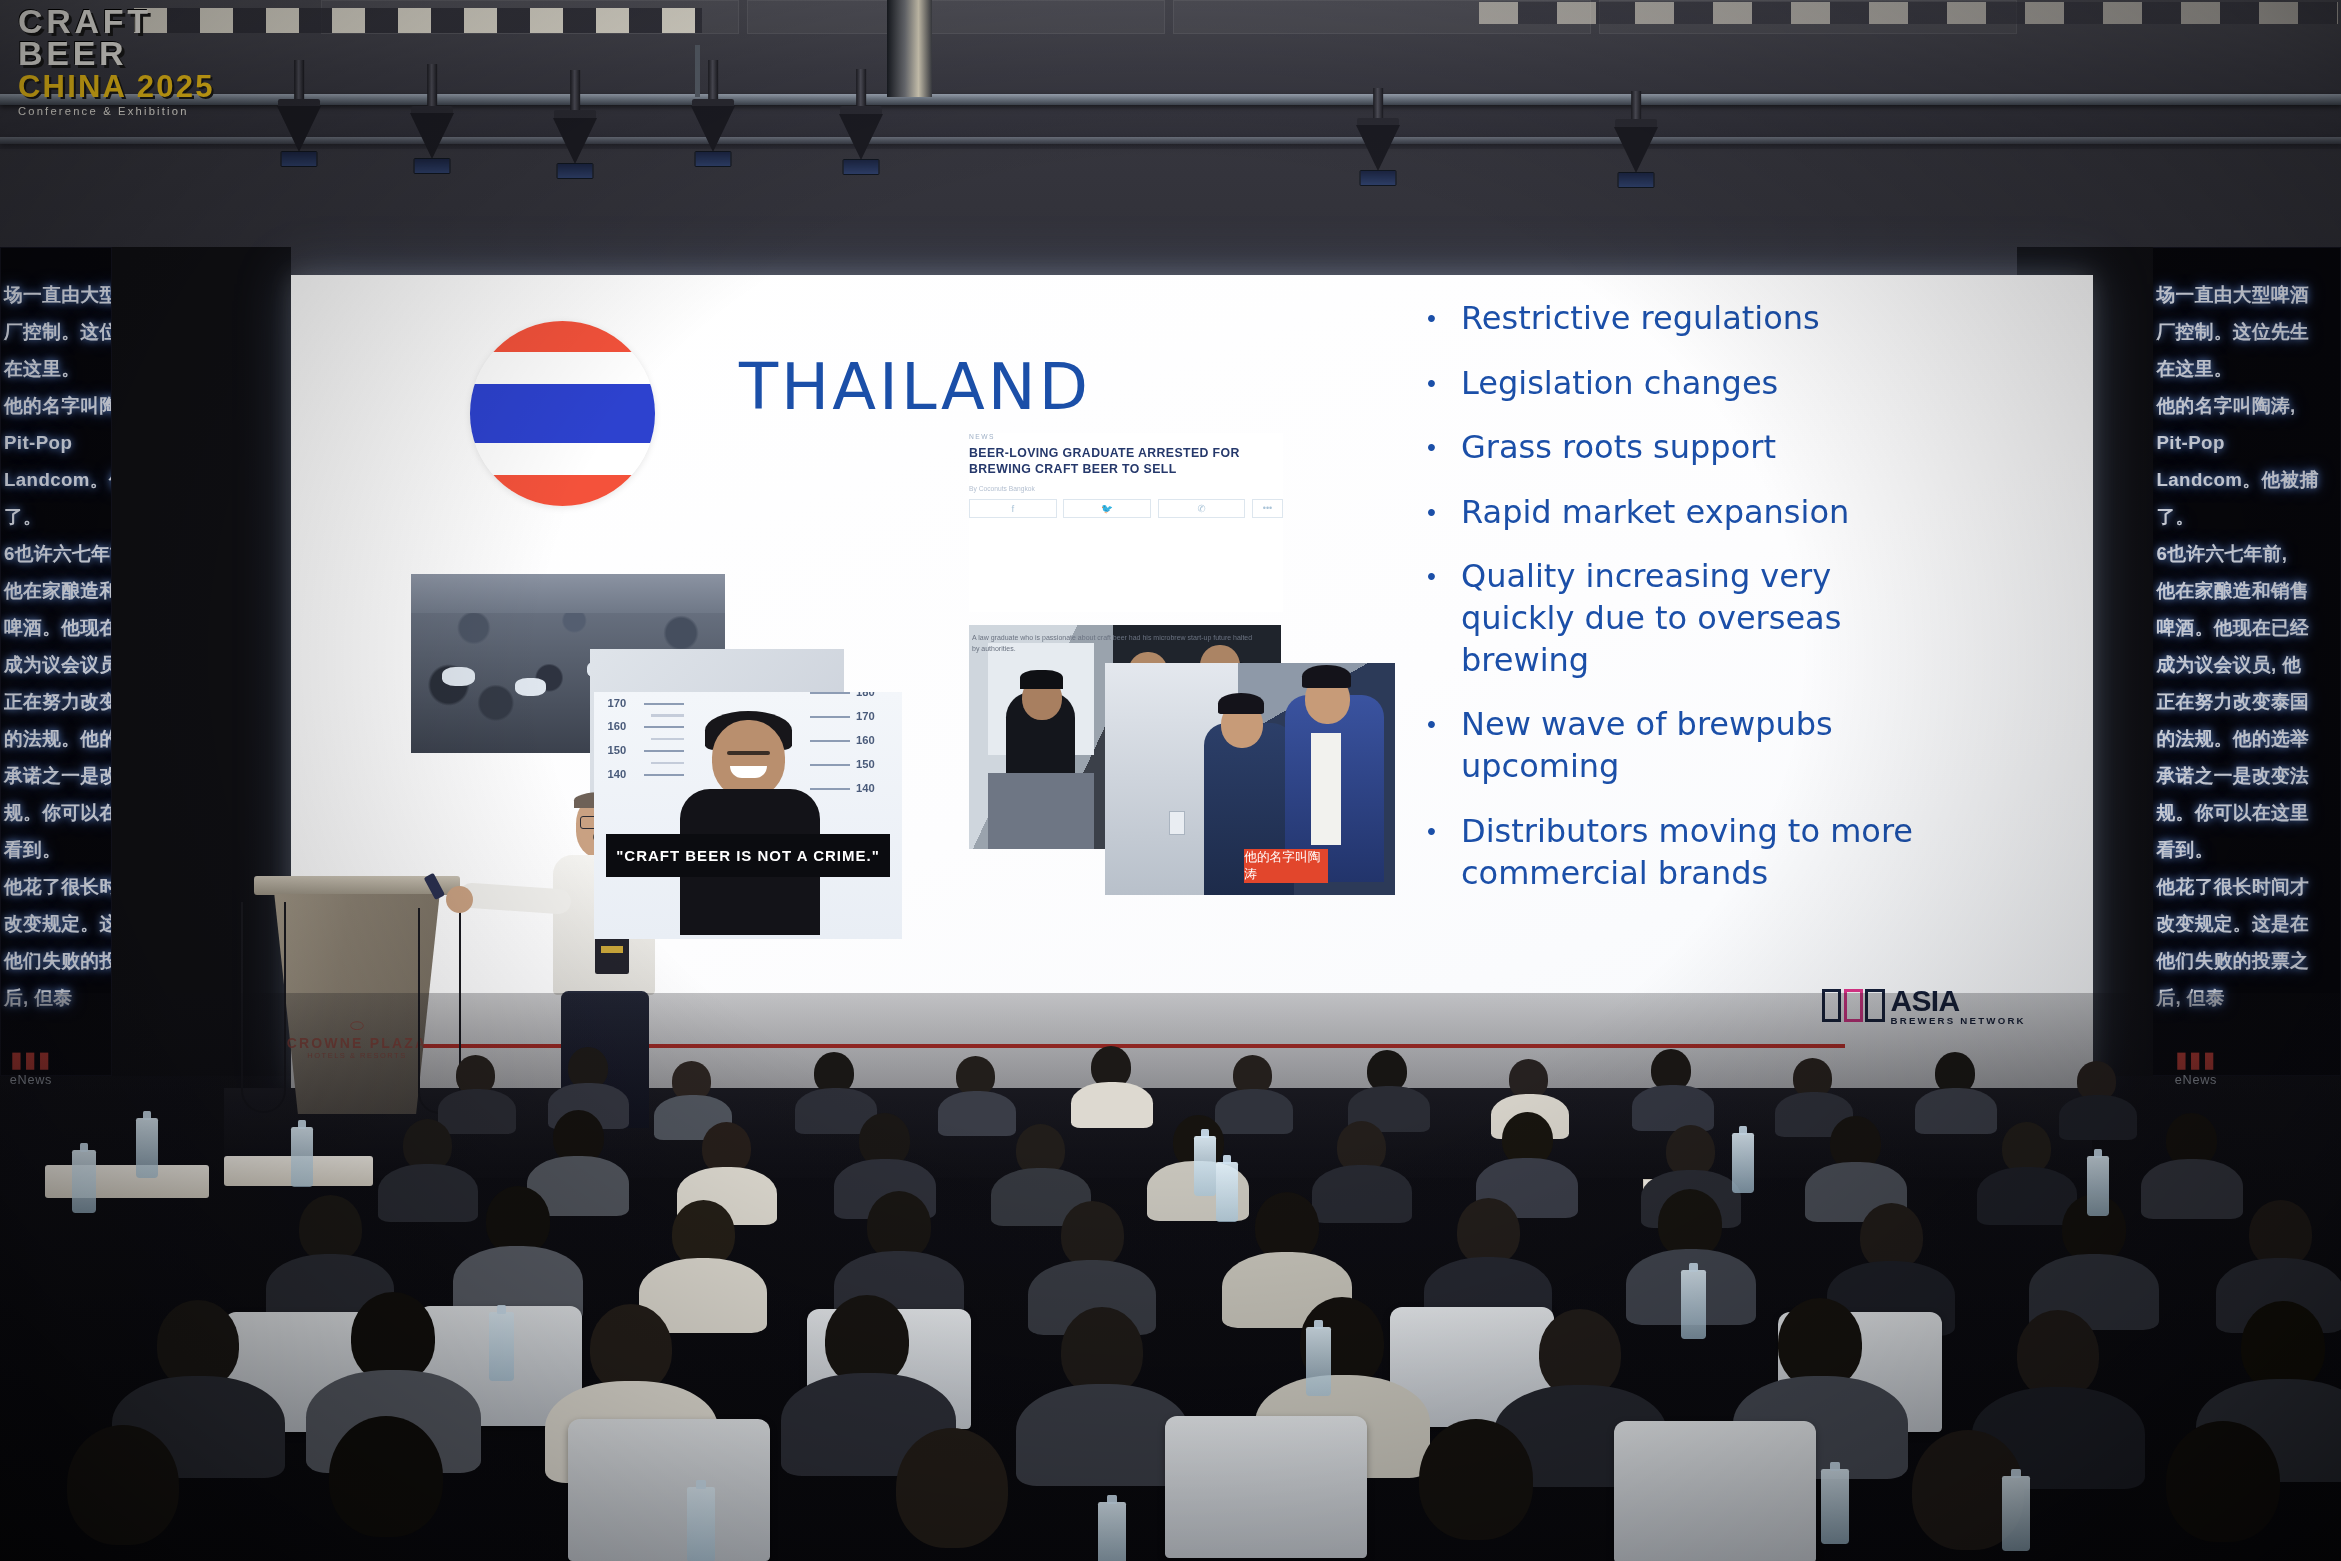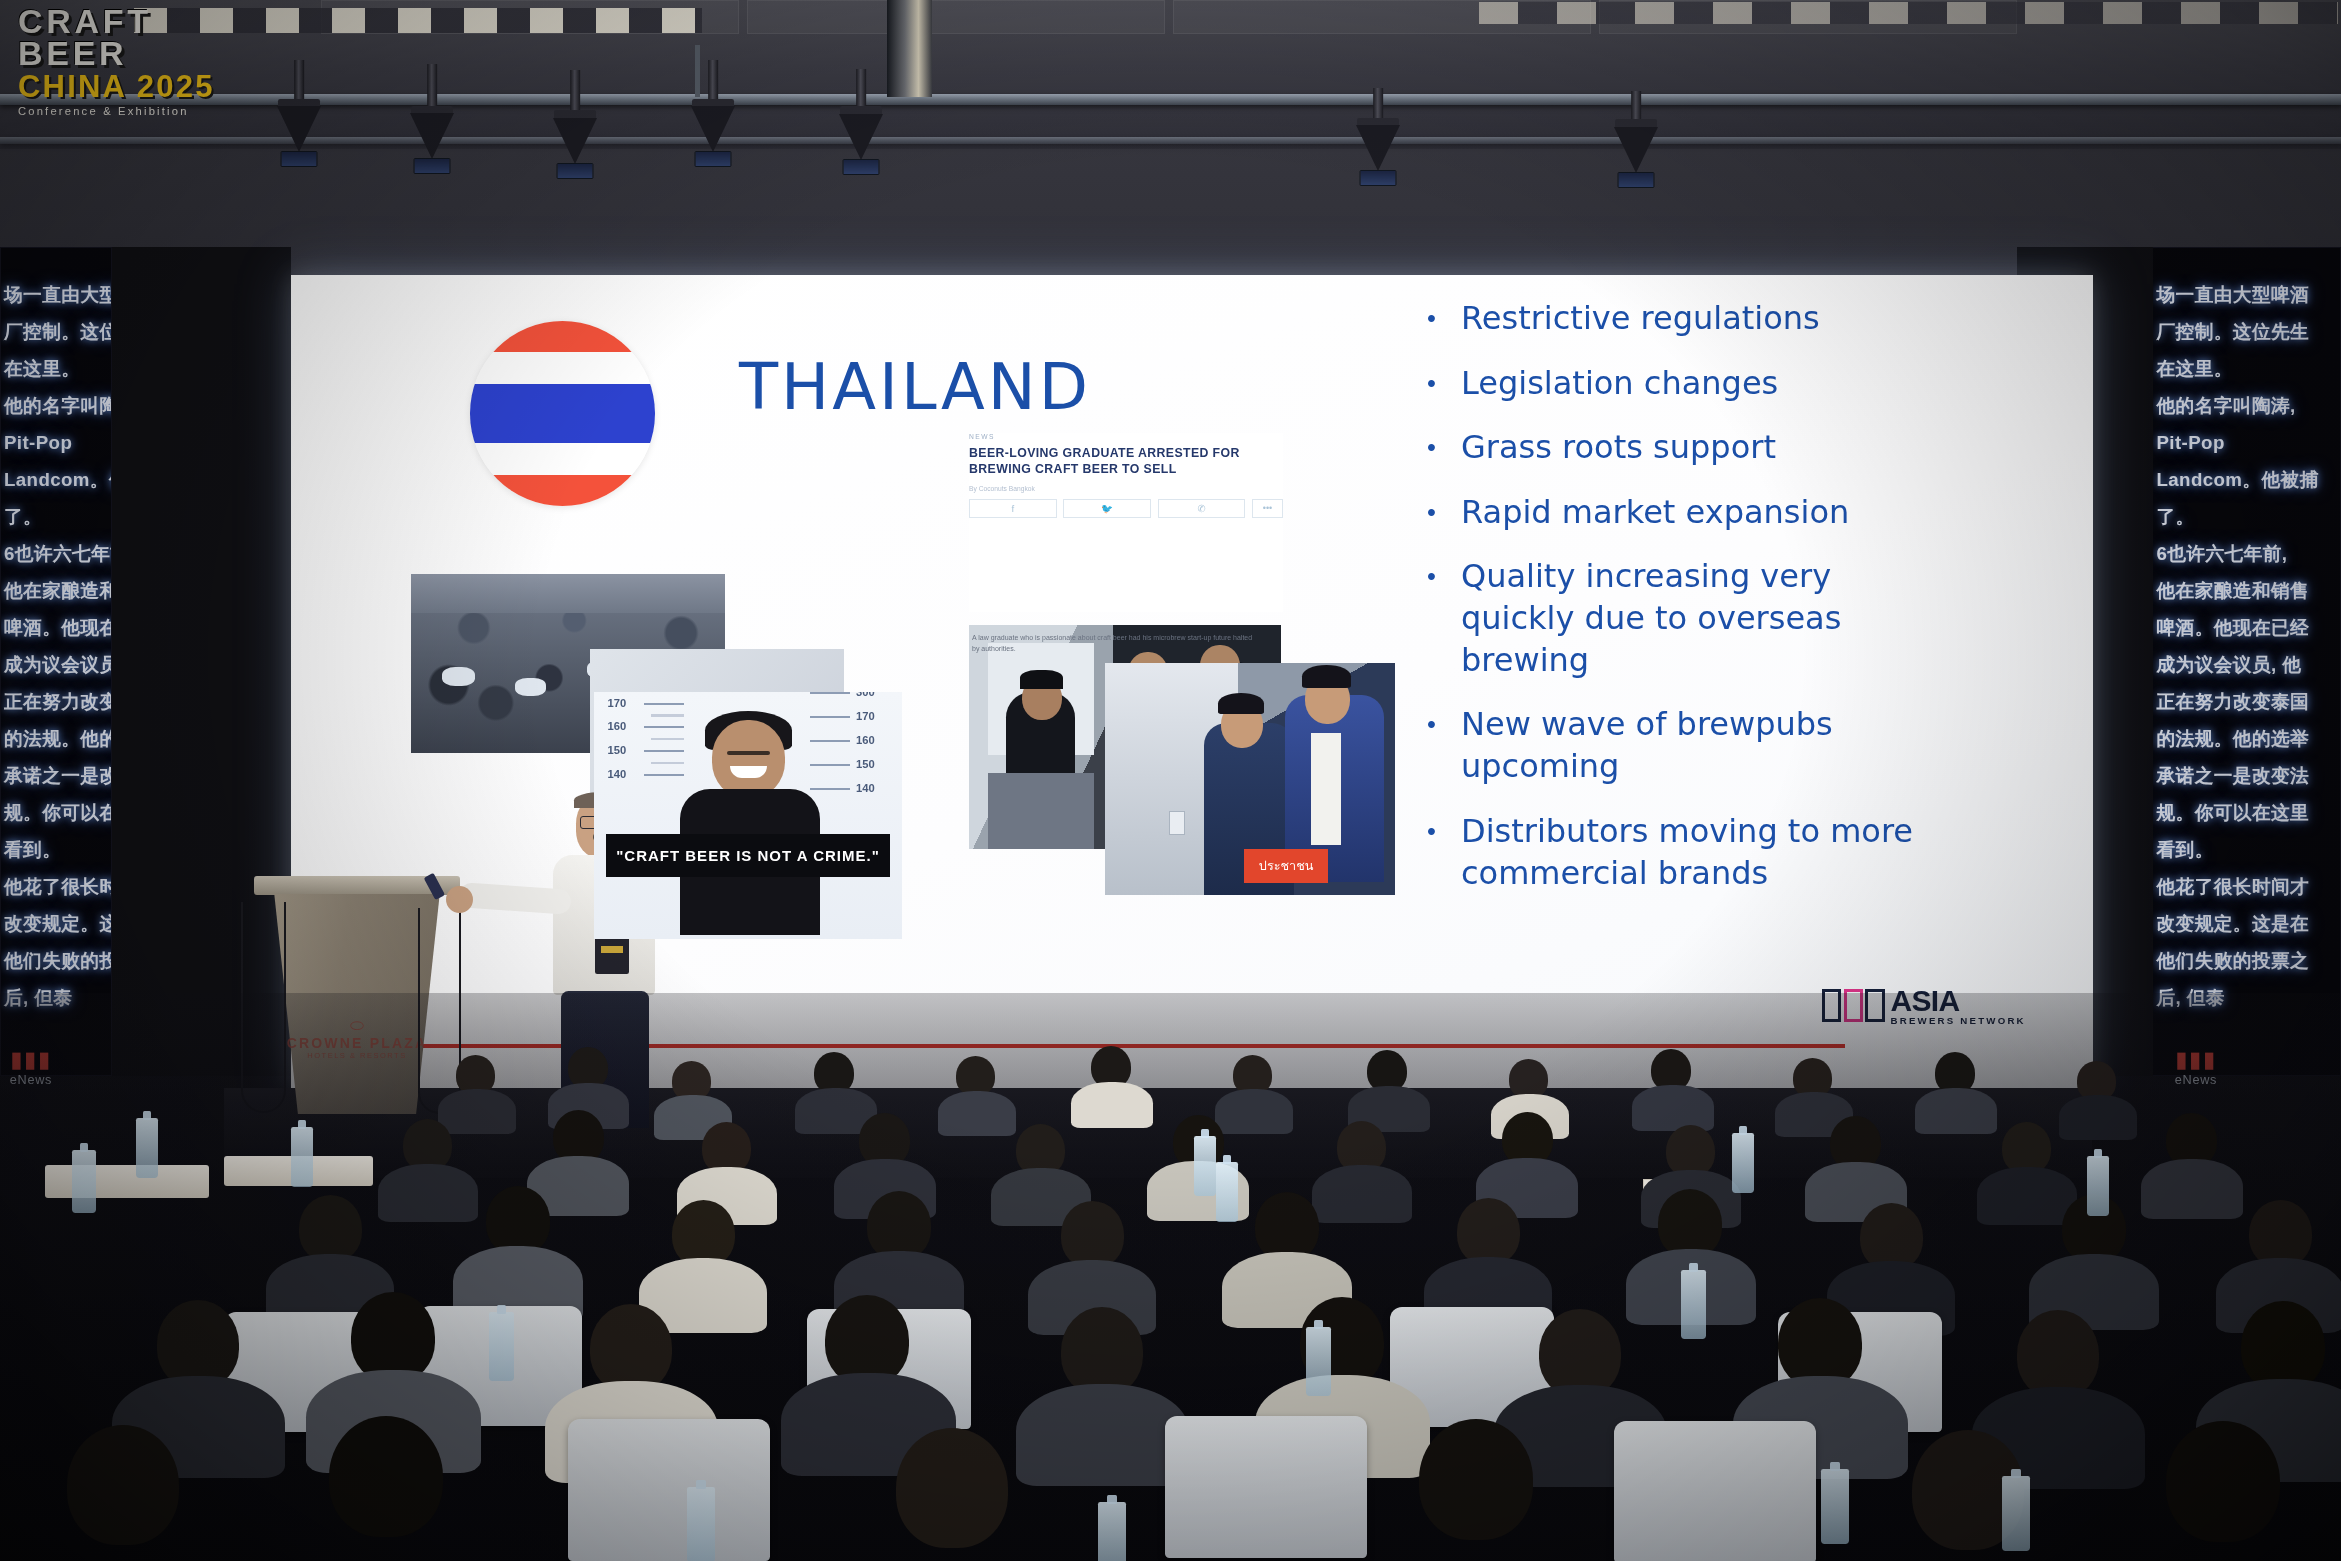--- a/index.html
+++ b/index.html
@@ -380,21 +380,21 @@
           <div class="tick" style="left:45px;top:58px;width:40px;"></div>
             <div class="num" style="left:9px;top:52px;font-size:11.2px;">150</div>
           <div class="tick" style="left:45px;top:82px;width:40px;"></div>
             <div class="num" style="left:9px;top:76px;font-size:11.2px;">140</div>
           <div class="tick" style="left:52px;top:22.4px;width:33px;opacity:.45;"></div>
           <div class="tick" style="left:52px;top:46px;width:33px;opacity:.45;"></div>
           <div class="tick" style="left:52px;top:70px;width:33px;opacity:.45;"></div>
         </div>
         <div class="mug-scale" style="right:3px;top:0;width:97px;height:100%;">
           <div class="tick" style="left:7.5px;top:0px;width:40px;"></div>
-            <div class="num" style="left:54px;top:-6px;font-size:11.2px;">300</div>
+            <div class="num" style="left:54px;top:-6px;font-size:11.2px;">180</div>
           <div class="tick" style="left:7.5px;top:24px;width:40px;"></div>
             <div class="num" style="left:54px;top:18px;font-size:11.2px;">170</div>
           <div class="tick" style="left:7.5px;top:48px;width:40px;"></div>
             <div class="num" style="left:54px;top:42px;font-size:11.2px;">160</div>
           <div class="tick" style="left:7.5px;top:72px;width:40px;"></div>
             <div class="num" style="left:54px;top:66px;font-size:11.2px;">150</div>
           <div class="tick" style="left:7.5px;top:96px;width:40px;"></div>
             <div class="num" style="left:54px;top:90px;font-size:11.2px;">140</div>
         </div>
         <div class="mug-person" style="left:81px;top:19.4px;width:149px;height:224px;">
@@ -410,21 +410,21 @@
       <div class="ph parl" style="left:814px;top:388px;width:290px;height:232px;z-index:6;">
         <div style="position:absolute;left:0;top:0;width:46%;height:100%;background:linear-gradient(180deg,#e4e8ee,#b8c0ca);"></div>
         <div class="suit" style="left:34%;top:26%;width:90px;height:172px;"></div>
         <div class="face" style="left:40%;top:17%;width:42px;height:46px;"></div>
         <div class="hair2" style="left:39%;top:13%;width:46px;height:21px;"></div>
         <div class="suit" style="left:62%;top:14%;width:99px;height:187px;
                                  background:linear-gradient(180deg,#3a53a0,#22346b);"></div>
         <div style="position:absolute;left:71%;top:30%;width:30px;height:112px;background:#f2f2ee;"></div>
         <div class="face" style="left:69%;top:5%;width:45px;height:49px;"></div>
         <div class="hair2" style="left:68%;top:1%;width:49px;height:22.4px;"></div>
-        <div class="redbox" style="left:48%;top:80%;width:84px;height:34px;font-size:12.7px;">ประชาชน</div>
+        <div class="redbox" style="left:48%;top:80%;width:84px;height:34px;font-size:12.7px;">他的名字叫陶涛</div>
         <div style="position:absolute;left:22%;top:64%;width:16.4px;height:24px;background:#e9edf2;border:0.7px solid #aab4c0;"></div>
       </div>
 
       <div class="bullets" style="left:1136px;top:22.4px;width:642px;">
         <div class="b-row" style="margin-bottom:22.4px;">
           <span class="b-dot" style="font-size:25.4px;line-height:42px;width:34px;">•</span>
           <span class="b-tx" style="font-size:32px;line-height:42px;">Restrictive regulations</span>
         </div>
         <div class="b-row" style="margin-bottom:22.4px;">
           <span class="b-dot" style="font-size:25.4px;line-height:42px;width:34px;">•</span>

